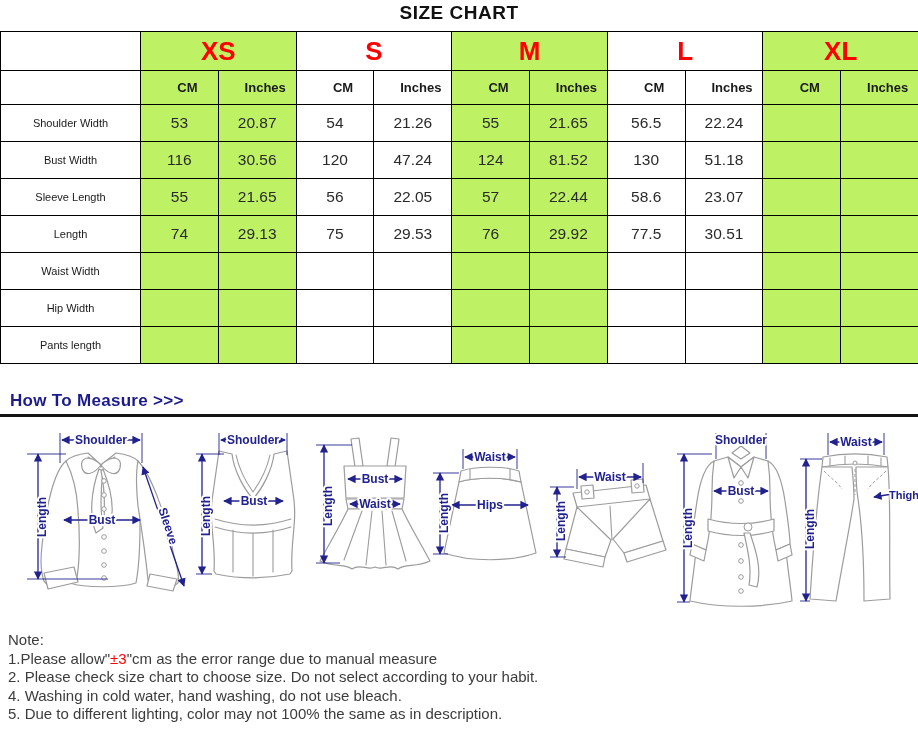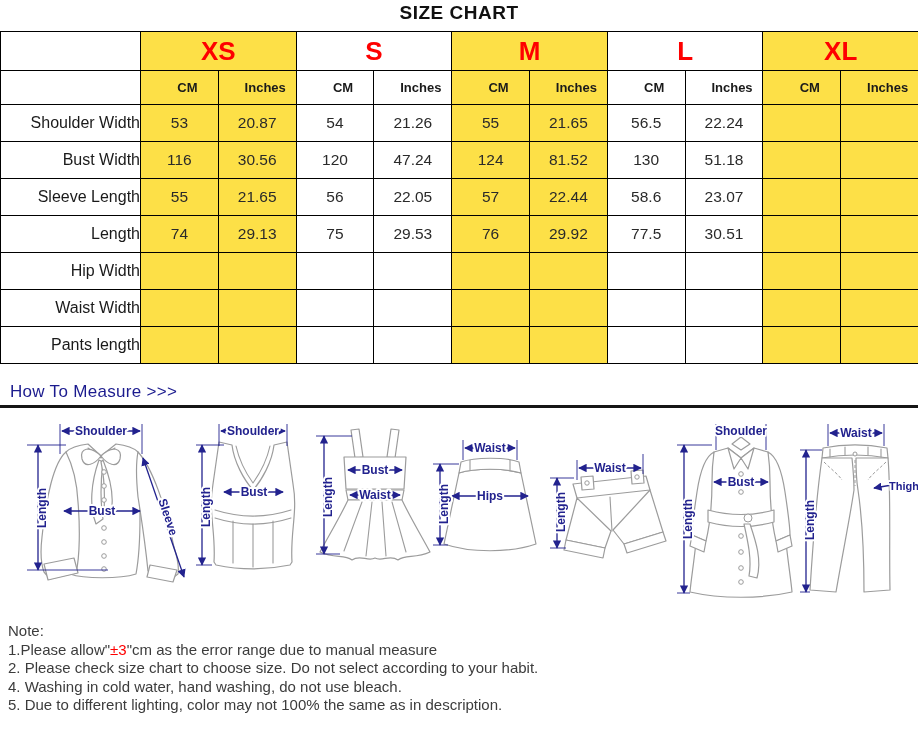--- a/index.html
+++ b/index.html
@@ -14,25 +14,25 @@
   table.size-table{
     border-collapse:collapse;table-layout:fixed;width:918px;
   }
   table.size-table td{
     border:1px solid #000;text-align:center;vertical-align:middle;
     padding:0;overflow:hidden;white-space:nowrap;
   }
   tr.sizes td{height:38px;font-size:26px;font-weight:600;color:#fe0000;}
   tr.units td{height:33px;font-size:13px;font-weight:bold;color:#1a1a1a;padding-left:16px;}
   tr.data  td{height:36px;font-size:15.5px;color:#2a2a2a;}
-  tr.data td.rowlabel{font-size:16px;color:#1a1a1a;text-align:right;}
-  td.sh{background:#fde047;}
+  tr.data td.rowlabel{font-size:11px;color:#1a1a1a;}
+  td.sh{background:#bef264;}
   .measure-heading{
-    margin:18px 0 0 0;padding-left:10px;
-    font-size:17px;font-weight:normal;color:#1b1b8e;letter-spacing:.3px;
+    margin:27px 0 0 0;padding-left:10px;
+    font-size:17px;font-weight:bold;color:#1b1b8e;letter-spacing:.3px;
   }
   .rule{height:3px;background:#151515;margin-top:3px;}
   .diagrams{display:block;margin-top:4px;}
   .art{fill:#fff;stroke:#9c9c9c;stroke-width:1.2;stroke-linejoin:round;stroke-linecap:round;}
   .artn{fill:none;stroke:#9c9c9c;stroke-width:1.1;stroke-linejoin:round;stroke-linecap:round;}
   .dash{fill:none;stroke:#9c9c9c;stroke-width:1;stroke-dasharray:3 2;}
   .btn{fill:#fff;stroke:#9c9c9c;stroke-width:1;}
   .ml{stroke:#22228e;stroke-width:1.3;fill:none;}
   .tick{stroke:#22228e;stroke-width:0.9;fill:none;}
   text.lab{
@@ -130,34 +130,34 @@
         <td class="">75</td>
         <td class="">29.53</td>
         <td class="sh">76</td>
         <td class="sh">29.92</td>
         <td class="">77.5</td>
         <td class="">30.51</td>
         <td class="sh"></td>
         <td class="sh"></td>
       </tr>
       <tr class="data">
+        <td class="rowlabel">Waist Width</td>
+        <td class="sh"></td>
+        <td class="sh"></td>
+        <td class=""></td>
+        <td class=""></td>
+        <td class="sh"></td>
+        <td class="sh"></td>
+        <td class=""></td>
+        <td class=""></td>
+        <td class="sh"></td>
+        <td class="sh"></td>
+      </tr>
+      <tr class="data">
         <td class="rowlabel">Hip Width</td>
-        <td class="sh"></td>
-        <td class="sh"></td>
-        <td class=""></td>
-        <td class=""></td>
-        <td class="sh"></td>
-        <td class="sh"></td>
-        <td class=""></td>
-        <td class=""></td>
-        <td class="sh"></td>
-        <td class="sh"></td>
-      </tr>
-      <tr class="data">
-        <td class="rowlabel">Waist Width</td>
         <td class="sh"></td>
         <td class="sh"></td>
         <td class=""></td>
         <td class=""></td>
         <td class="sh"></td>
         <td class="sh"></td>
         <td class=""></td>
         <td class=""></td>
         <td class="sh"></td>
         <td class="sh"></td>

